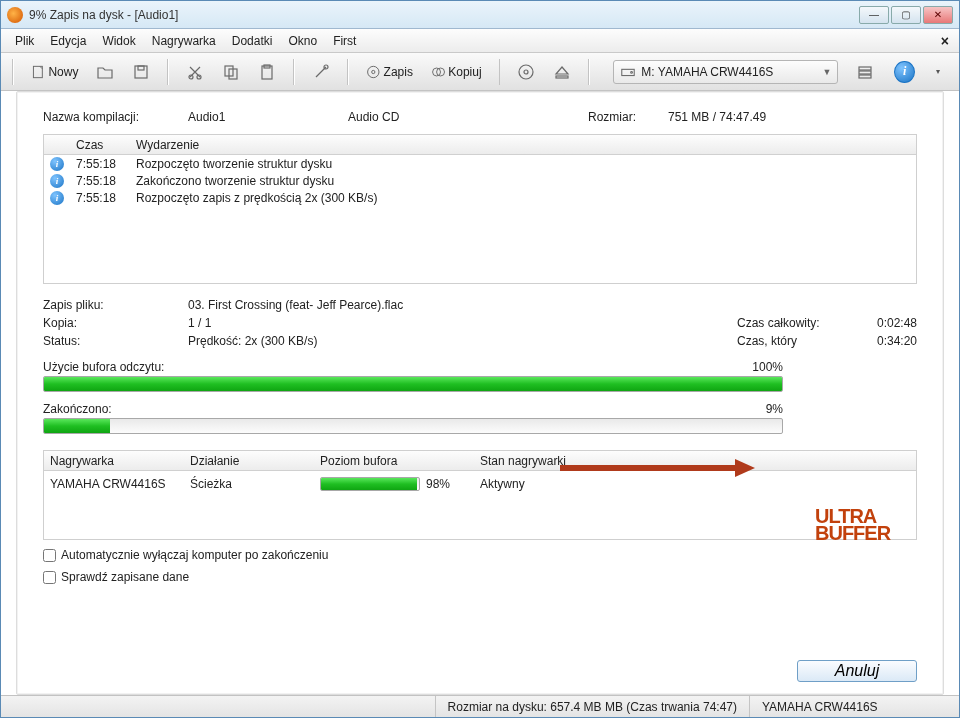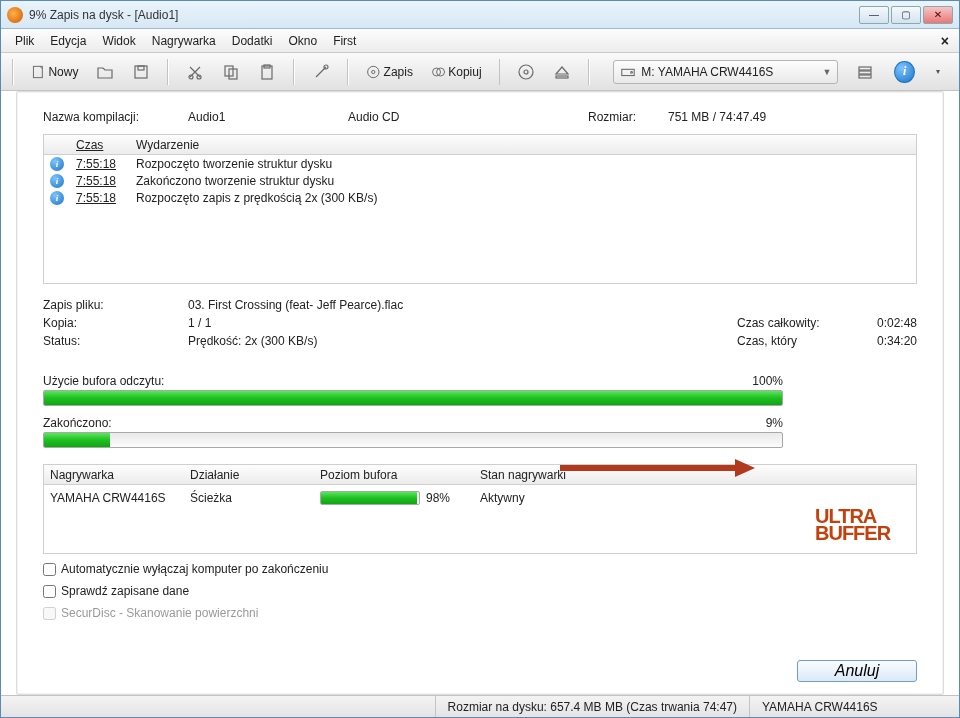--- a/index.html
+++ b/index.html
@@ -30,32 +30,32 @@
   .compilation-row { display:flex; gap: 0; font-size:12px; margin-bottom:10px; }
   .compilation-row .lbl { width:145px; }
   .compilation-row .name { width:160px; }
   .compilation-row .type { width:240px; }
   .compilation-row .sizelbl { width:80px; }
 
   .event-table { width:100%; height:150px; border:1px solid #cfcfcf; overflow:hidden; font-size:12px; }
   .event-table .hdr { display:flex; background:linear-gradient(#fdfdfd,#ececec); border-bottom:1px solid #d0d0d0; height:20px; align-items:center; }
   .event-table .hdr > div, .event-table .row > div { padding: 2px 6px; }
   .col-ico { width:26px; }
-  .col-time { width:60px;text-decoration:underline; }
+  .col-time { width:60px; }
   .col-event { flex:1; }
   .event-table .row { display:flex; align-items:center; height:17px; }
   .ev-ico { width:14px; height:14px; border-radius:50%; background:radial-gradient(circle at 35% 30%, #7fc4ff, #1b74c5); display:flex; align-items:center; justify-content:center; color:#fff; font-weight:bold; font-style:italic; font-size:9px; font-family:Georgia,serif; }
 
   .details { margin-top:14px; display:grid; grid-template-columns: 145px 1fr 120px 60px; row-gap:4px; font-size:12px; align-items:center; }
 
   .arrow { position:absolute; top:369px; left:543px; width:195px; height:14px; }
   .arrow-line { position:absolute; top:4px; left:0; width:175px; height:6px; background:#b03a1b; }
   .arrow-head { position:absolute; right:0; top:-2px; width:0; height:0; border-left:20px solid #b03a1b; border-top:9px solid transparent; border-bottom:9px solid transparent; }
 
-  .progress-section { margin-top:26px; }
+  .progress-section { margin-top:12px; }
   .progress-label { display:flex; justify-content:space-between; font-size:12px; margin-bottom:2px; }
   .progress-bar { height:16px; border:1px solid #a8a8a8; background:linear-gradient(#e9e9e9,#fcfcfc); border-radius:2px; position:relative; overflow:hidden; }
   .progress-bar .fill { position:absolute; top:0; left:0; bottom:0; background:linear-gradient(#59e75b, #1fbf22 50%, #0fa512); }
 
   .ultra-buffer { position:absolute; top:416px; right:28px; width:100px; font-family: Arial, sans-serif; font-weight:900; letter-spacing:-1px; line-height:0.85; color:#c2410c; text-align:left; }
   .ultra-buffer .ul { font-size:20px; }
   .ultra-buffer .bf { font-size:20px; }
 
   .device-table { margin-top:16px; border:1px solid #cfcfcf; font-size:12px; height:90px; }
   .device-table .hdr { display:flex; background:linear-gradient(#fdfdfd,#ececec); border-bottom:1px solid #d0d0d0; height:20px; align-items:center; }
@@ -306,24 +306,20 @@
     </div>
 
     <div class="checkbox-row">
       <input type="checkbox" style="">
       <span>Automatycznie wyłączaj komputer po zakończeniu</span>
     </div>
     <div class="checkbox-row">
       <input type="checkbox" style="">
       <span>Sprawdź zapisane dane</span>
     </div>
-    <div class="checkbox-row disabled">
-      <input type="checkbox" disabled="" style="">
-      <span>SecurDisc - Skanowanie powierzchni</span>
-    </div>
 
     <button class="cancel-btn">Anuluj</button>
   </div>
 
   <div class="statusbar">
     <div class="spacer"></div>
     <div class="cell">Rozmiar na dysku: 657.4 MB MB (Czas trwania 74:47)</div>
     <div class="cell" style="width:210px;">YAMAHA   CRW4416S</div>
   </div>
 

